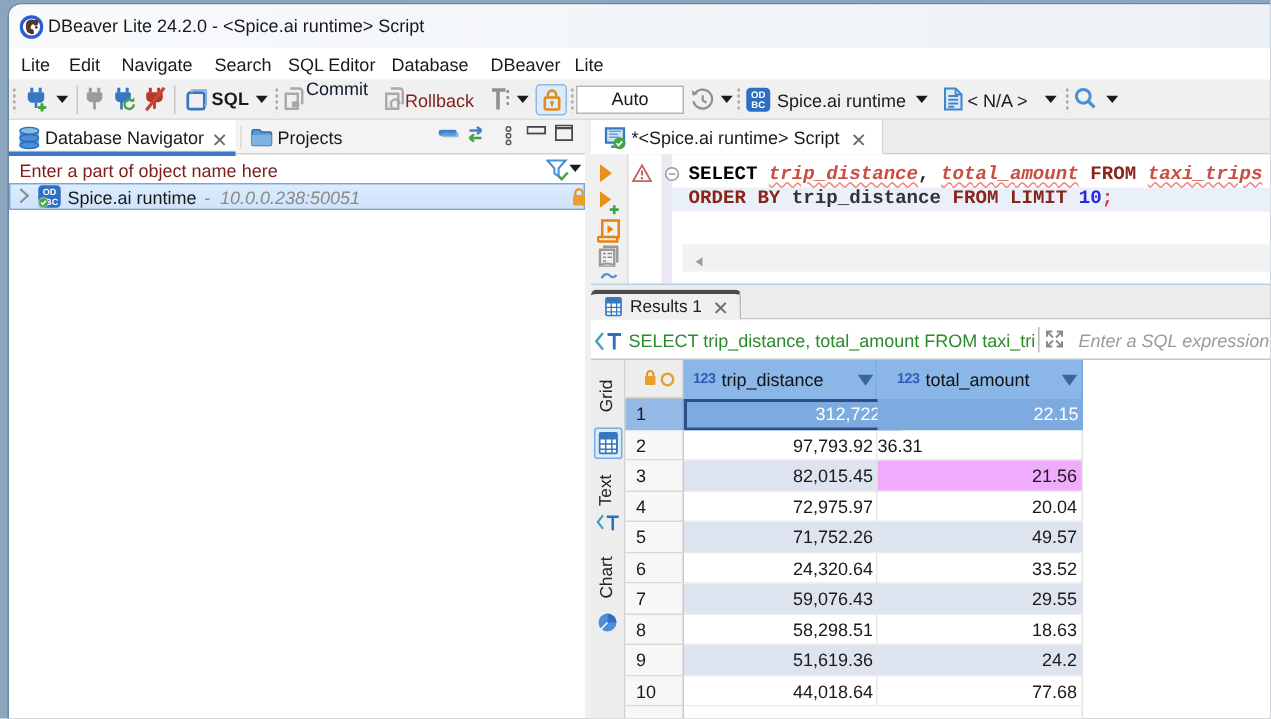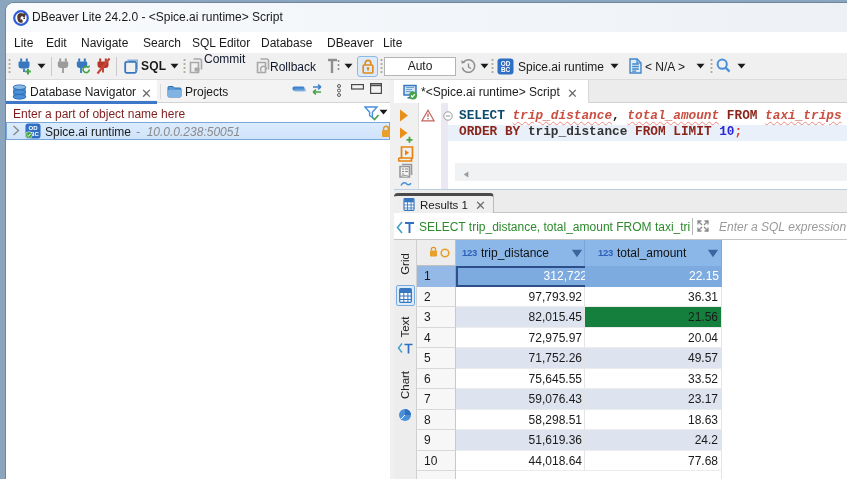--- a/index.html
+++ b/index.html
@@ -103,21 +103,21 @@
     </svg>
 </div>
 <div class="a" style="left:204px;top:52px;color:#0f172a">Commit</div>
 <div class="a" style="left:256px;top:58px">
 <svg width="14" height="16" viewBox="0 0 14 16">
       <path d="M4.5 1h6a2 2 0 0 1 2 2v8.5" fill="none" stroke="#a8a8a8" stroke-width="1.6"></path>
       <path d="M1.5 4.5h8v10h-8z" fill="none" stroke="#a8a8a8" stroke-width="1.6"></path>
       <path d="M5.5 13.5a3 3 0 1 1 5-2" fill="none" stroke="#a8a8a8" stroke-width="1.5"></path>
     </svg>
 </div>
-<div class="a" style="left:270px;top:60px;color:#0f172a">Rollback</div>
+<div class="a" style="left:270px;top:60px;color:#7f1d1d">Rollback</div>
 
 <div class="a" style="left:327px;top:58px">
 <svg width="14" height="17" viewBox="0 0 14 17">
       <path d="M1 2h9M5 2v13" stroke="#8f8f8f" stroke-width="2.4"></path>
       <path d="M11.5 2v2M11.5 6v2M11.5 10v2" stroke="#8f8f8f" stroke-width="1.6"></path>
     </svg>
 </div>
 <div class="a" style="left:344px;top:63px">
     <svg width="9" height="6" viewBox="0 0 9 6">
       <path d="M0.5 0.8h8L4.5 5.6z" fill="#1a1a1a"></path>
@@ -348,21 +348,21 @@
 
 <div class="a" style="left:448px;top:125px;width:399px;height:16px;background:#e9f0fa"></div>
 
 <div class="a" style="left:443px;top:111px">
     <svg width="10" height="10" viewBox="0 0 10 10">
       <circle cx="5" cy="5" r="4.2" fill="#fff" stroke="#9a9a9a" stroke-width="1"></circle>
       <path d="M2.8 5h4.4" stroke="#9a9a9a" stroke-width="1.1"></path>
     </svg>
   </div>
 
-<div class="a mono" style="left:459px;top:108px;font-size:12.75px;line-height:16px;font-weight:bold;white-space:pre"><span style="color:#0c4a6e">SELECT</span> <span class="sqlid">trip_distance</span><span style="color:#222">,</span> <span class="sqlid">total_amount</span> <span style="color:#8a241a">FROM</span> <span class="sqlid">taxi_trips</span>
+<div class="a mono" style="left:459px;top:108px;font-size:12.75px;line-height:16px;font-weight:bold;white-space:pre"><span style="color:#000000">SELECT</span> <span class="sqlid">trip_distance</span><span style="color:#222">,</span> <span class="sqlid">total_amount</span> <span style="color:#8a241a">FROM</span> <span class="sqlid">taxi_trips</span>
 <span style="color:#8a241a">ORDER</span> <span style="color:#8a241a">BY</span> <span style="color:#333">trip_distance</span> <span style="color:#8a241a">FROM</span> <span style="color:#8a241a">LIMIT</span> <span style="color:#2828d8">10</span><span style="color:#e0392a">;</span></div>
 
 <div class="a" style="left:455px;top:163px;width:392px;height:18px;background:#f1f2f4"></div>
 <div class="a" style="left:463px;top:171px">
     <svg width="6" height="7" viewBox="0 0 6 7">
       <path d="M5.3 0.5v6L0.8 3.5z" fill="#9a9a9a"></path>
     </svg>
   </div>
 <div class="a" style="left:394px;top:189px;width:453px;height:1px;background:#b9cfdf"></div>
 
@@ -457,36 +457,36 @@
     <svg width="12" height="9" viewBox="0 0 12 9">
       <path d="M0.8 0.8h10.4L6 8.2z" fill="#3a66a0"></path>
     </svg>
   </div>
 
 <div class="a" style="left:417px;top:266.0px;width:39px;height:20.5px;background:#94b9e6;border-right:1px solid #79a6da;line-height:20.5px;padding-left:7px">1</div>
 <div class="a" style="left:456px;top:266.0px;width:145px;height:20.5px;background:#7dabe0;border:2px solid #2c4f8a;color:#fff;line-height:17px;text-align:right;padding-right:2px">312,722.3</div>
 <div class="a" style="left:585px;top:266.0px;width:137px;height:20.5px;background:#7dabe0;color:#fff;line-height:20.5px;text-align:right;padding-right:3px">22.15</div>
 <div class="a" style="left:417px;top:286.5px;width:39px;height:20.5px;background:#f7f7f7;border-right:1px solid #c8c8c8;border-bottom:1px solid #d8d8d8;line-height:20.5px;padding-left:7px">2</div>
 <div class="a" style="left:456px;top:286.5px;width:129px;height:20.5px;background:#fff;border-right:1px solid #e4e4e4;border-bottom:1px solid #ececec;line-height:20.5px;text-align:right;padding-right:2px;color:#1a1a1a">97,793.92</div>
-<div class="a" style="left:585px;top:286.5px;width:137px;height:20.5px;background:#fff;border-right:1px solid #e4e4e4;border-bottom:1px solid #ececec;line-height:20.5px;text-align:right;padding-right:3px;color:#1a1a1a">36.31</div>
+<div class="a" style="left:585px;top:286.5px;width:137px;height:20.5px;background:#fff;border-right:1px solid #e4e4e4;border-bottom:1px solid #ececec;line-height:20.5px;padding-right:3px;color:#1a1a1a">36.31</div>
 <div class="a" style="left:417px;top:307.0px;width:39px;height:20.5px;background:#f7f7f7;border-right:1px solid #c8c8c8;border-bottom:1px solid #d8d8d8;line-height:20.5px;padding-left:7px">3</div>
 <div class="a" style="left:456px;top:307.0px;width:129px;height:20.5px;background:#dde4f0;border-right:1px solid #e4e4e4;border-bottom:1px solid #ececec;line-height:20.5px;text-align:right;padding-right:2px;color:#1a1a1a">82,015.45</div>
-<div class="a" style="left:585px;top:307.0px;width:137px;height:20.5px;background:#15803d;border-right:1px solid #e4e4e4;border-bottom:1px solid #ececec;line-height:20.5px;text-align:right;padding-right:3px;color:#1a1a1a">21.56</div>
+<div class="a" style="left:585px;top:307.0px;width:137px;height:20.5px;background:#f0abfc;border-right:1px solid #e4e4e4;border-bottom:1px solid #ececec;line-height:20.5px;text-align:right;padding-right:3px;color:#1a1a1a">21.56</div>
 <div class="a" style="left:417px;top:327.5px;width:39px;height:20.5px;background:#f7f7f7;border-right:1px solid #c8c8c8;border-bottom:1px solid #d8d8d8;line-height:20.5px;padding-left:7px">4</div>
 <div class="a" style="left:456px;top:327.5px;width:129px;height:20.5px;background:#fff;border-right:1px solid #e4e4e4;border-bottom:1px solid #ececec;line-height:20.5px;text-align:right;padding-right:2px;color:#1a1a1a">72,975.97</div>
 <div class="a" style="left:585px;top:327.5px;width:137px;height:20.5px;background:#fff;border-right:1px solid #e4e4e4;border-bottom:1px solid #ececec;line-height:20.5px;text-align:right;padding-right:3px;color:#1a1a1a">20.04</div>
 <div class="a" style="left:417px;top:348.0px;width:39px;height:20.5px;background:#f7f7f7;border-right:1px solid #c8c8c8;border-bottom:1px solid #d8d8d8;line-height:20.5px;padding-left:7px">5</div>
 <div class="a" style="left:456px;top:348.0px;width:129px;height:20.5px;background:#dde4f0;border-right:1px solid #e4e4e4;border-bottom:1px solid #ececec;line-height:20.5px;text-align:right;padding-right:2px;color:#1a1a1a">71,752.26</div>
 <div class="a" style="left:585px;top:348.0px;width:137px;height:20.5px;background:#dde4f0;border-right:1px solid #e4e4e4;border-bottom:1px solid #ececec;line-height:20.5px;text-align:right;padding-right:3px;color:#1a1a1a">49.57</div>
 <div class="a" style="left:417px;top:368.5px;width:39px;height:20.5px;background:#f7f7f7;border-right:1px solid #c8c8c8;border-bottom:1px solid #d8d8d8;line-height:20.5px;padding-left:7px">6</div>
-<div class="a" style="left:456px;top:368.5px;width:129px;height:20.5px;background:#fff;border-right:1px solid #e4e4e4;border-bottom:1px solid #ececec;line-height:20.5px;text-align:right;padding-right:2px;color:#1a1a1a">75,645.55</div>
+<div class="a" style="left:456px;top:368.5px;width:129px;height:20.5px;background:#fff;border-right:1px solid #e4e4e4;border-bottom:1px solid #ececec;line-height:20.5px;text-align:right;padding-right:2px;color:#1a1a1a">24,320.64</div>
 <div class="a" style="left:585px;top:368.5px;width:137px;height:20.5px;background:#fff;border-right:1px solid #e4e4e4;border-bottom:1px solid #ececec;line-height:20.5px;text-align:right;padding-right:3px;color:#1a1a1a">33.52</div>
 <div class="a" style="left:417px;top:389.0px;width:39px;height:20.5px;background:#f7f7f7;border-right:1px solid #c8c8c8;border-bottom:1px solid #d8d8d8;line-height:20.5px;padding-left:7px">7</div>
 <div class="a" style="left:456px;top:389.0px;width:129px;height:20.5px;background:#dde4f0;border-right:1px solid #e4e4e4;border-bottom:1px solid #ececec;line-height:20.5px;text-align:right;padding-right:2px;color:#1a1a1a">59,076.43</div>
-<div class="a" style="left:585px;top:389.0px;width:137px;height:20.5px;background:#dde4f0;border-right:1px solid #e4e4e4;border-bottom:1px solid #ececec;line-height:20.5px;text-align:right;padding-right:3px;color:#1a1a1a">23.17</div>
+<div class="a" style="left:585px;top:389.0px;width:137px;height:20.5px;background:#dde4f0;border-right:1px solid #e4e4e4;border-bottom:1px solid #ececec;line-height:20.5px;text-align:right;padding-right:3px;color:#1a1a1a">29.55</div>
 <div class="a" style="left:417px;top:409.5px;width:39px;height:20.5px;background:#f7f7f7;border-right:1px solid #c8c8c8;border-bottom:1px solid #d8d8d8;line-height:20.5px;padding-left:7px">8</div>
 <div class="a" style="left:456px;top:409.5px;width:129px;height:20.5px;background:#fff;border-right:1px solid #e4e4e4;border-bottom:1px solid #ececec;line-height:20.5px;text-align:right;padding-right:2px;color:#1a1a1a">58,298.51</div>
 <div class="a" style="left:585px;top:409.5px;width:137px;height:20.5px;background:#fff;border-right:1px solid #e4e4e4;border-bottom:1px solid #ececec;line-height:20.5px;text-align:right;padding-right:3px;color:#1a1a1a">18.63</div>
 <div class="a" style="left:417px;top:430.0px;width:39px;height:20.5px;background:#f7f7f7;border-right:1px solid #c8c8c8;border-bottom:1px solid #d8d8d8;line-height:20.5px;padding-left:7px">9</div>
 <div class="a" style="left:456px;top:430.0px;width:129px;height:20.5px;background:#dde4f0;border-right:1px solid #e4e4e4;border-bottom:1px solid #ececec;line-height:20.5px;text-align:right;padding-right:2px;color:#1a1a1a">51,619.36</div>
 <div class="a" style="left:585px;top:430.0px;width:137px;height:20.5px;background:#dde4f0;border-right:1px solid #e4e4e4;border-bottom:1px solid #ececec;line-height:20.5px;text-align:right;padding-right:3px;color:#1a1a1a">24.2</div>
 <div class="a" style="left:417px;top:450.5px;width:39px;height:20.5px;background:#f7f7f7;border-right:1px solid #c8c8c8;border-bottom:1px solid #d8d8d8;line-height:20.5px;padding-left:7px">10</div>
 <div class="a" style="left:456px;top:450.5px;width:129px;height:20.5px;background:#fff;border-right:1px solid #e4e4e4;border-bottom:1px solid #ececec;line-height:20.5px;text-align:right;padding-right:2px;color:#1a1a1a">44,018.64</div>
 <div class="a" style="left:585px;top:450.5px;width:137px;height:20.5px;background:#fff;border-right:1px solid #e4e4e4;border-bottom:1px solid #ececec;line-height:20.5px;text-align:right;padding-right:3px;color:#1a1a1a">77.68</div>
 <div class="a" style="left:417px;top:471.0px;width:39px;height:8.0px;background:#f7f7f7;border-right:1px solid #c8c8c8"></div>

